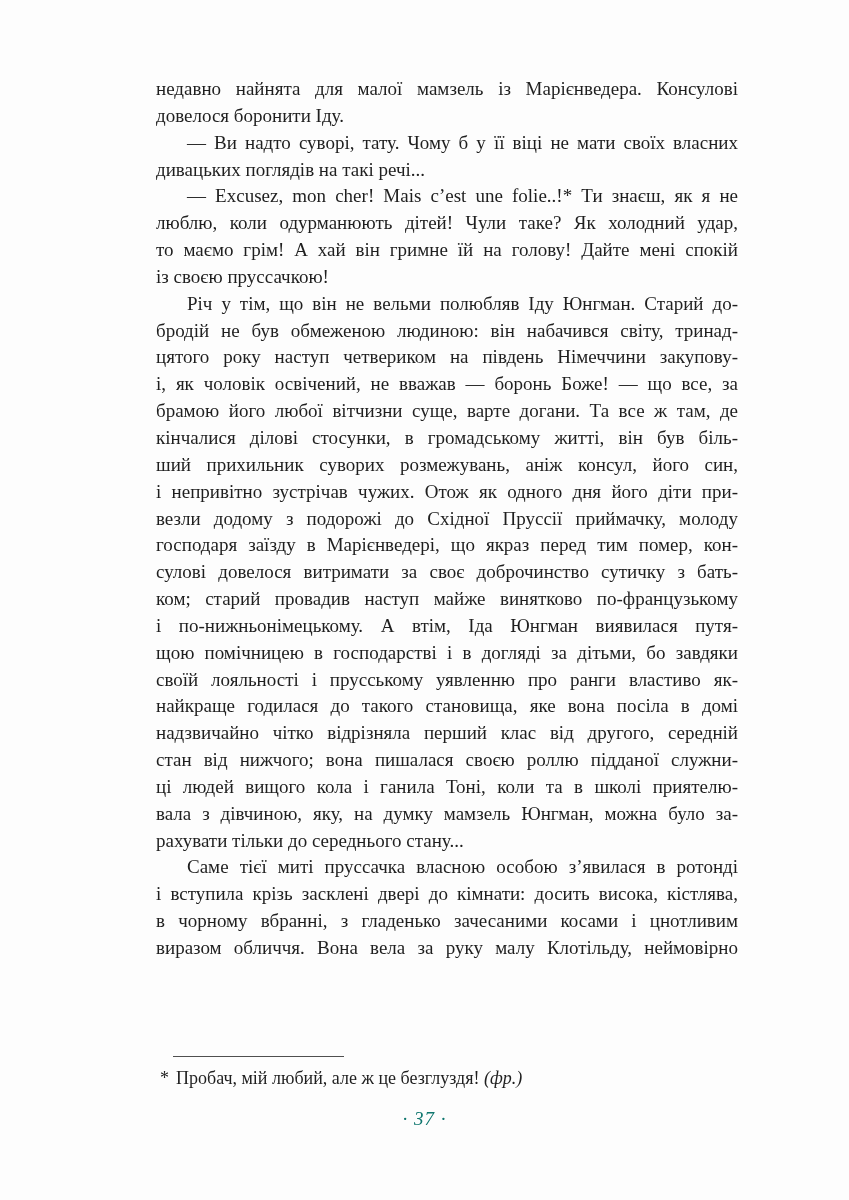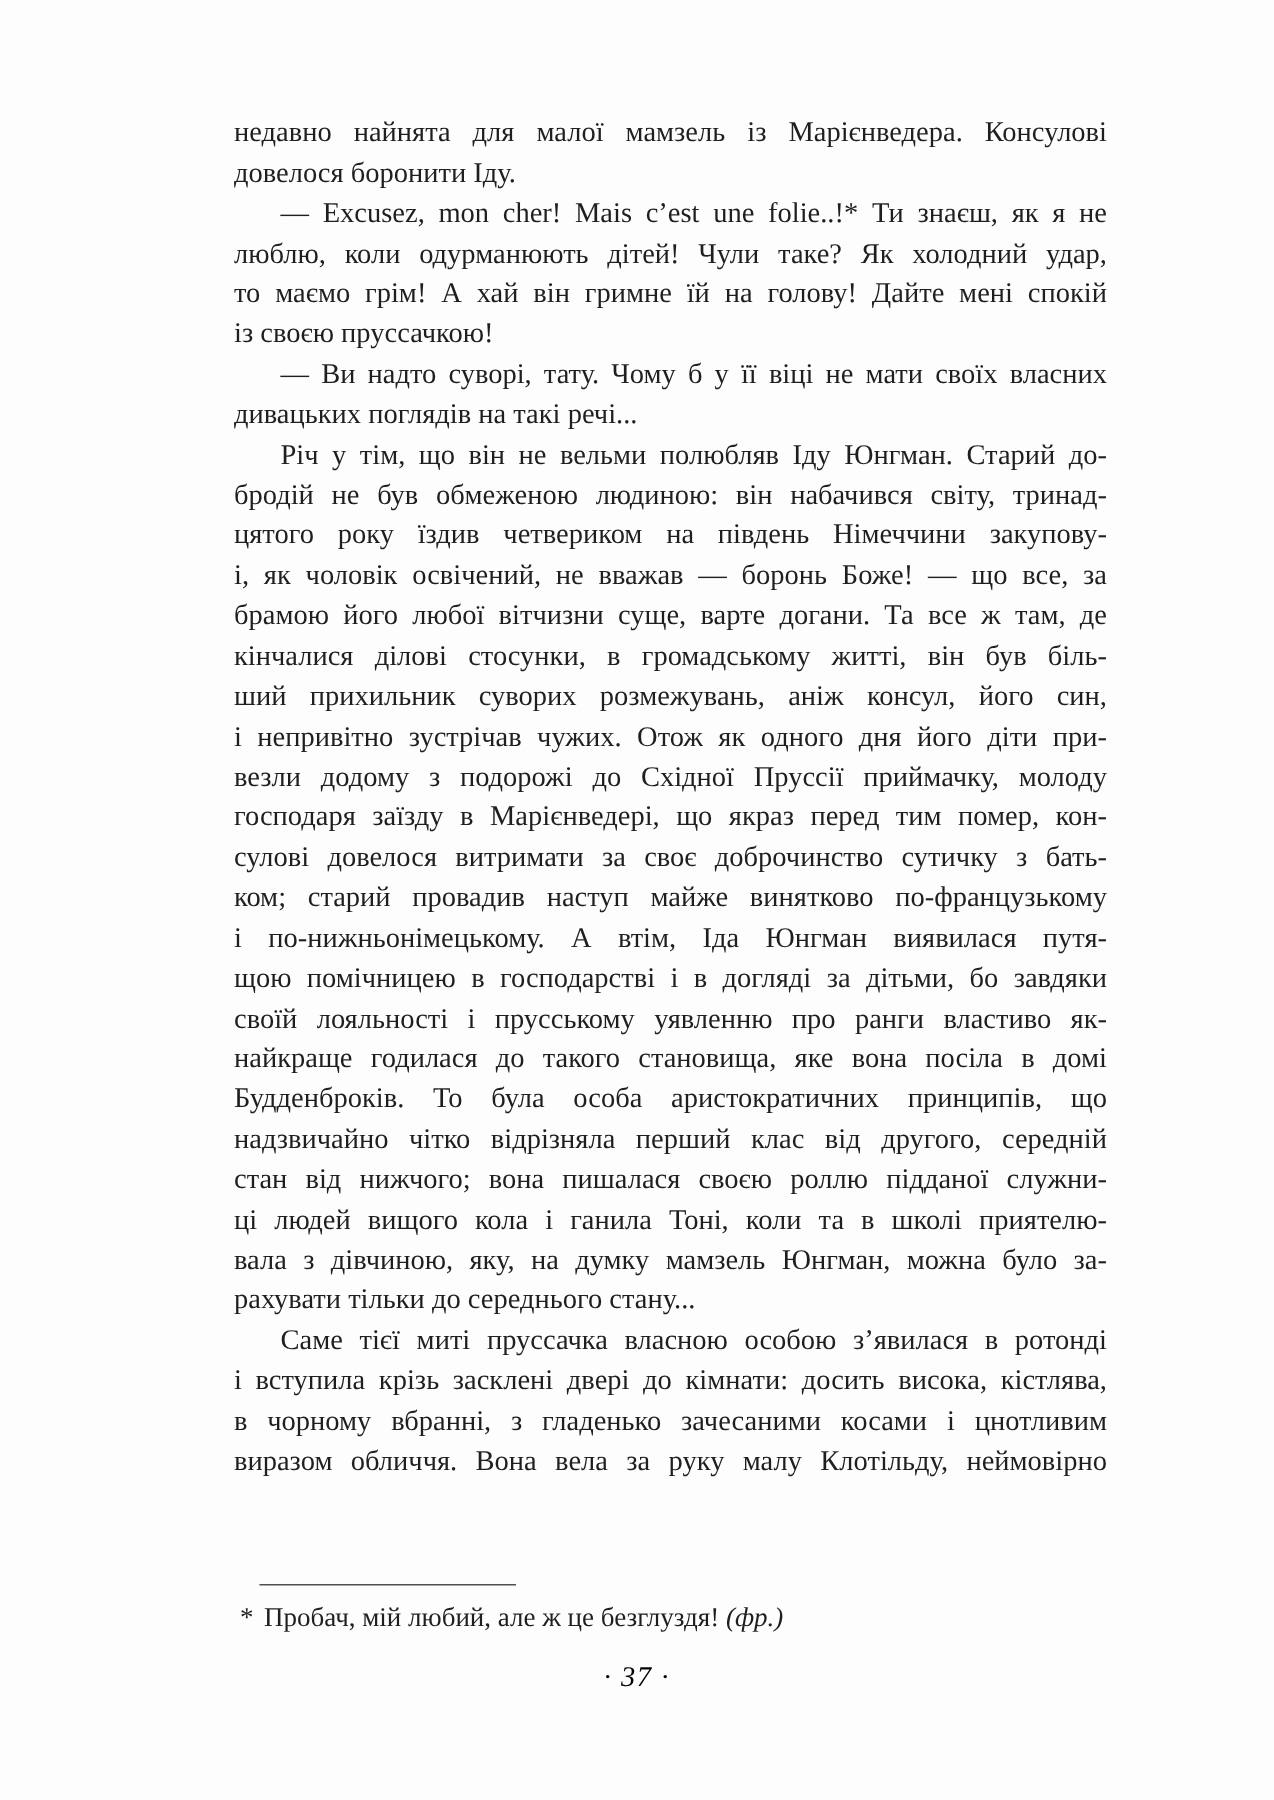--- a/index.html
+++ b/index.html
@@ -53,62 +53,61 @@
     .footnote .lang { font-style: italic; text-align: right; }
     .page-number {
       position: absolute;
       left: 0;
       right: 0;
       top: 1108px;
       text-align: center;
       font-style: italic;
       font-size: 19px;
       letter-spacing: 1px;
-      color: #000000;
+      color: #0f766e;
     }
   </style>
 </head>
 <body style="background: rgb(253, 253, 253); color: rgb(31, 31, 31);">
 
 <div class="book-page">
 
   <div class="page-text">
 
   <div class="paragraph">
         <div class="line">недавно найнята для малої мамзель із Марієнведера. Консулові</div>
         <div class="line para-end">довелося боронити Іду.</div>
       </div>
       <div class="paragraph">
+        <div class="line indent">— Ви надто суворі, тату. Чому б у її віці не мати своїх власних</div>
+        <div class="line para-end">дивацьких поглядів на такі речі...</div>
+      </div>
+      <div class="paragraph">
         <div class="line indent">— Excusez, mon cher! Mais c’est une folie..!* Ти знаєш, як я не</div>
         <div class="line">люблю, коли одурманюють дітей! Чули таке? Як холодний удар,</div>
         <div class="line">то маємо грім! А хай він гримне їй на голову! Дайте мені спокій</div>
         <div class="line para-end">із своєю пруссачкою!</div>
       </div>
       <div class="paragraph">
-        <div class="line indent">— Ви надто суворі, тату. Чому б у її віці не мати своїх власних</div>
-        <div class="line para-end">дивацьких поглядів на такі речі...</div>
-      </div>
-      <div class="paragraph">
         <div class="line indent">Річ у тім, що він не вельми полюбляв Іду Юнгман. Старий до-</div>
         <div class="line">бродій не був обмеженою людиною: він набачився світу, тринад-</div>
-        <div class="line">цятого року їздив четвериком на південь Німеччини закупову-</div>
+        <div class="line">цятого року наступ четвериком на південь Німеччини закупову-</div>
         <div class="line">і, як чоловік освічений, не вважав — боронь Боже! — що все, за</div>
         <div class="line">брамою його любої вітчизни суще, варте догани. Та все ж там, де</div>
         <div class="line">кінчалися ділові стосунки, в громадському житті, він був біль-</div>
         <div class="line">ший прихильник суворих розмежувань, аніж консул, його син,</div>
         <div class="line">і непривітно зустрічав чужих. Отож як одного дня його діти при-</div>
         <div class="line">везли додому з подорожі до Східної Пруссії приймачку, молоду</div>
         <div class="line">господаря заїзду в Марієнведері, що якраз перед тим помер, кон-</div>
         <div class="line">сулові довелося витримати за своє доброчинство сутичку з бать-</div>
         <div class="line">ком; старий провадив наступ майже винятково по-французькому</div>
         <div class="line">і по-нижньонімецькому. А втім, Іда Юнгман виявилася путя-</div>
         <div class="line">щою помічницею в господарстві і в догляді за дітьми, бо завдяки</div>
         <div class="line">своїй лояльності і прусському уявленню про ранги властиво як-</div>
         <div class="line">найкраще годилася до такого становища, яке вона посіла в домі</div>
-        <div class="line">Будденброків. То була особа аристократичних принципів, що</div>
         <div class="line">надзвичайно чітко відрізняла перший клас від другого, середній</div>
         <div class="line">стан від нижчого; вона пишалася своєю роллю підданої служни-</div>
         <div class="line">ці людей вищого кола і ганила Тоні, коли та в школі приятелю-</div>
         <div class="line">вала з дівчиною, яку, на думку мамзель Юнгман, можна було за-</div>
         <div class="line para-end">рахувати тільки до середнього стану...</div>
       </div>
       <div class="paragraph">
         <div class="line indent">Саме тієї миті пруссачка власною особою з’явилася в ротонді</div>
         <div class="line">і вступила крізь засклені двері до кімнати: досить висока, кістлява,</div>
         <div class="line">в чорному вбранні, з гладенько зачесаними косами і цнотливим</div>

